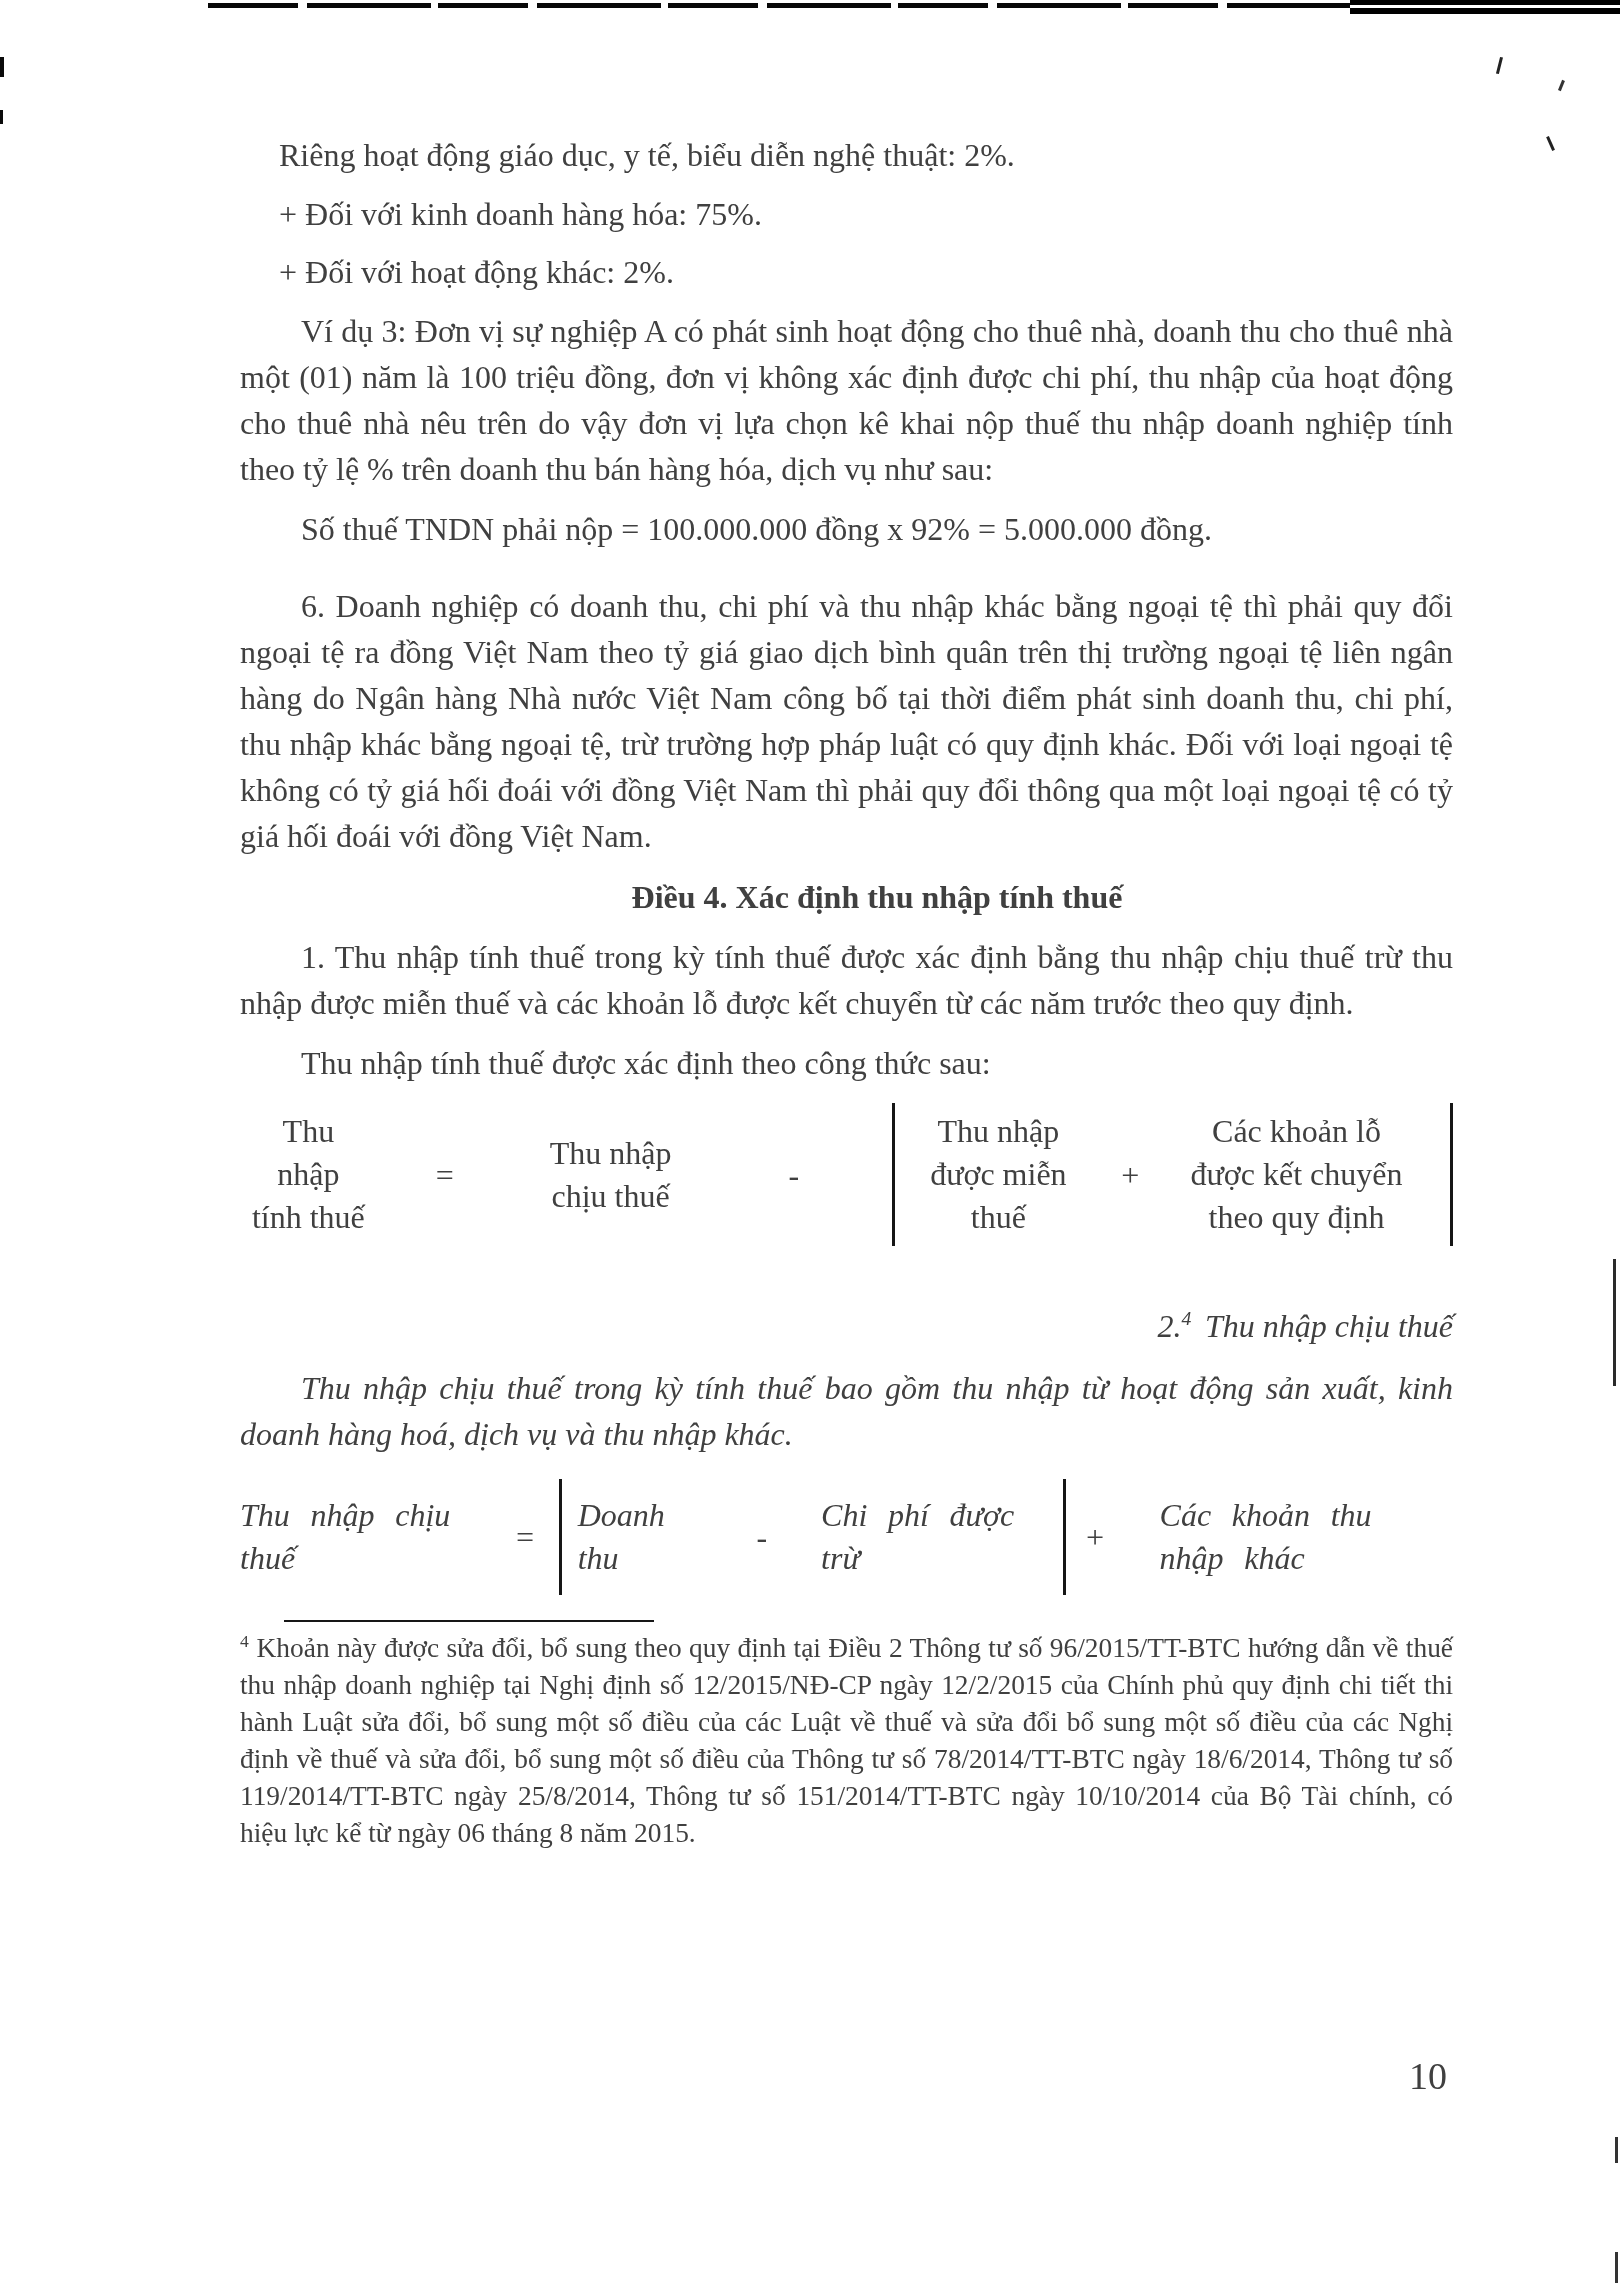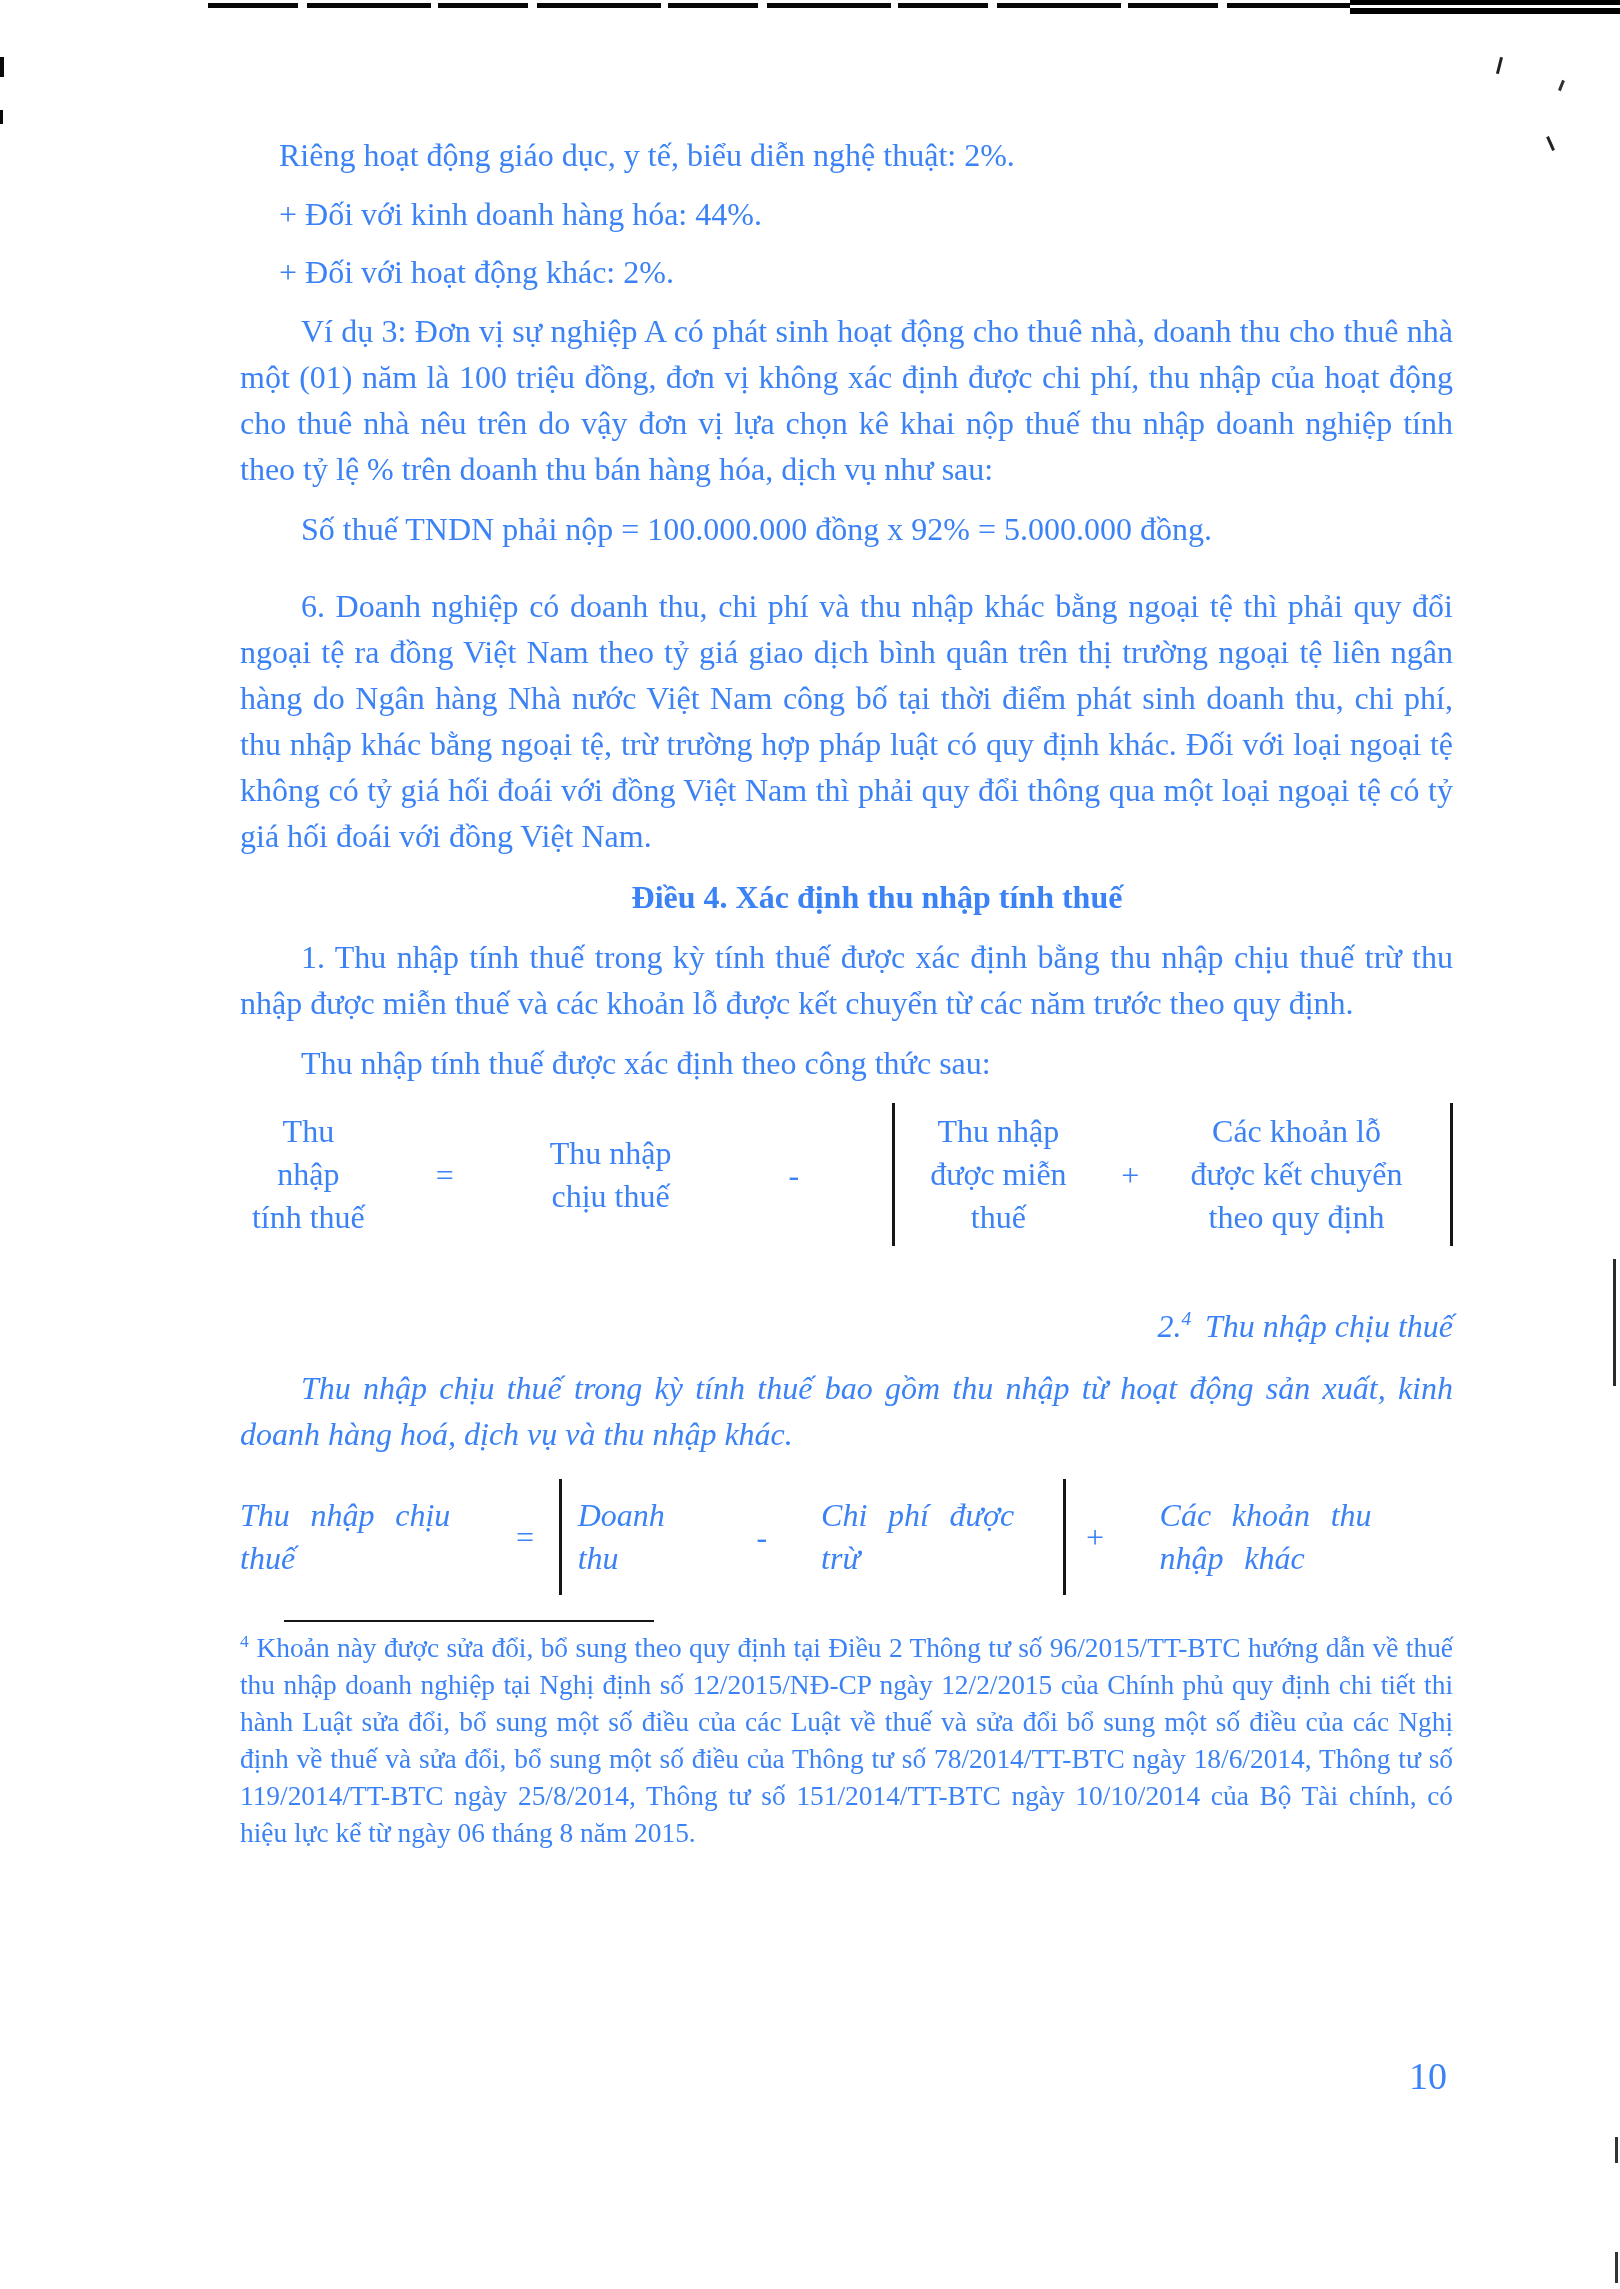--- a/index.html
+++ b/index.html
@@ -1,20 +1,20 @@
 <!DOCTYPE html>
 <html><head>
 <meta charset="utf-8">
 <style>
   html,body { margin:0; padding:0; background:#e8e8e8; }
   .page {
     position:relative; width:1620px; height:2290px; margin:0 auto;
     background:#ffffff; overflow:hidden;
     font-family:"Liberation Serif","DejaVu Serif",serif;
-    color:#3b82f6;
+    color:#404040;
   }
   .content {
     position:absolute; left:240px; top:0; width:1213px;
     padding-top:132px; font-size:32px; line-height:46px;
   }
   p { margin:0; }
   .line { margin-bottom:12.7px; }
   .indent-sm { padding-left:39px; }
   .indent { padding-left:61px; }
   .para { text-align:justify; text-indent:61px; }
@@ -99,21 +99,21 @@
   <div class="art tick-a"></div>
   <div class="art tick-b"></div>
   <div class="art tick-c"></div>
   <div class="art edge-mid"></div>
   <div class="art edge-bot1"></div>
   <div class="art edge-bot2"></div>
 
   <div class="content">
 
     <p class="line indent-sm">Riêng hoạt động giáo dục, y tế, biểu diễn nghệ thuật: 2%.</p>
-    <p class="line indent-sm">+ Đối với kinh doanh hàng hóa: 44%.</p>
+    <p class="line indent-sm">+ Đối với kinh doanh hàng hóa: 75%.</p>
     <p class="line indent-sm">+ Đối với hoạt động khác: 2%.</p>
 
     <p class="para example">Ví dụ 3: Đơn vị sự nghiệp A có phát sinh hoạt động cho thuê nhà, doanh thu cho thuê nhà một (01) năm là 100 triệu đồng, đơn vị không xác định được chi phí, thu nhập của hoạt động cho thuê nhà nêu trên do vậy đơn vị lựa chọn kê khai nộp thuế thu nhập doanh nghiệp tính theo tỷ lệ % trên doanh thu bán hàng hóa, dịch vụ như sau:</p>
 
     <p class="indent tax-line">Số thuế TNDN phải nộp = 100.000.000 đồng x 92% = 5.000.000 đồng.</p>
 
     <p class="para clause6">6. Doanh nghiệp có doanh thu, chi phí và thu nhập khác bằng ngoại tệ thì phải quy đổi ngoại tệ ra đồng Việt Nam theo tỷ giá giao dịch bình quân trên thị trường ngoại tệ liên ngân hàng do Ngân hàng Nhà nước Việt Nam công bố tại thời điểm phát sinh doanh thu, chi phí, thu nhập khác bằng ngoại tệ, trừ trường hợp pháp luật có quy định khác. Đối với loại ngoại tệ không có tỷ giá hối đoái với đồng Việt Nam thì phải quy đổi thông qua một loại ngoại tệ có tỷ giá hối đoái với đồng Việt Nam.</p>
 
     <p class="heading">Điều 4. Xác định thu nhập tính thuế</p>
 

